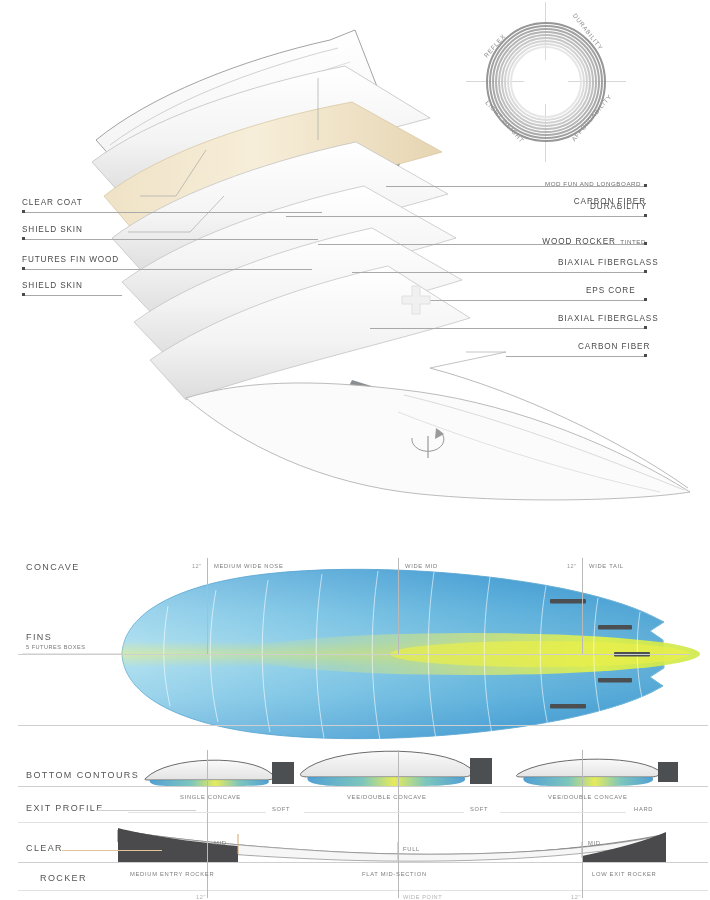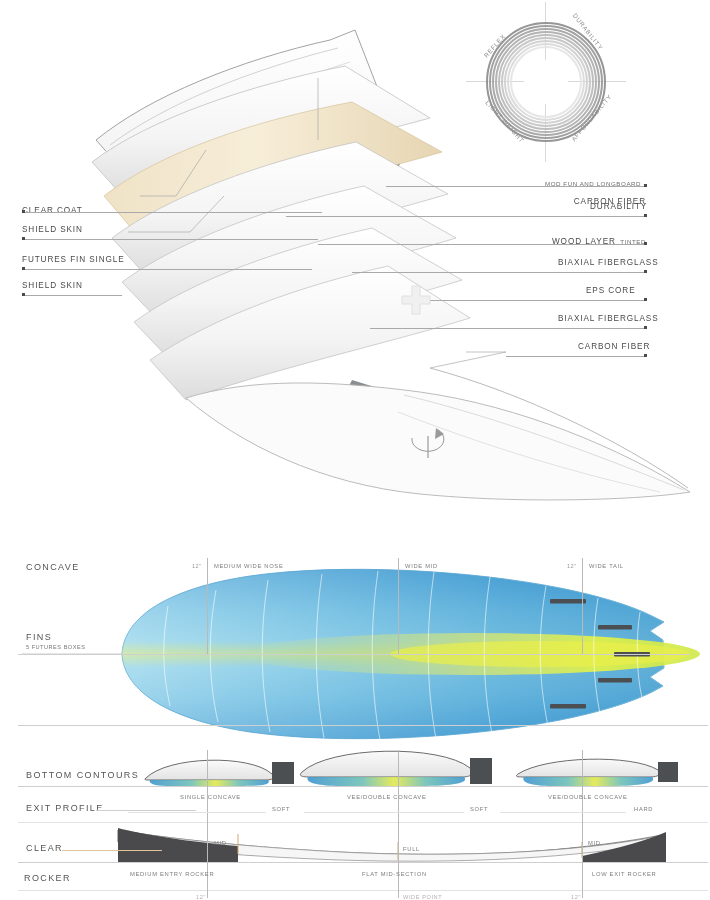--- a/index.html
+++ b/index.html
@@ -138,49 +138,49 @@
           <div class="ring" style="width: 78px; height: 78px; border: 2.2px solid rgb(220, 220, 220);"></div>
           <div class="ring" style="width: 72px; height: 72px; border: 2.2px solid rgb(230, 230, 230);"></div>
           <div class="ring" style="width: 44px; height: 44px; background: rgb(255, 255, 255); border: none;"></div>
         </div>
       <div class="radial-label rl-reflex">REFLEX</div>
       <div class="radial-label rl-dura">DURABILITY</div>
       <div class="radial-label rl-afford">AFFORDABILITY</div>
       <div class="radial-label rl-light">LIGHT WEIGHT</div>
     </div>
 
-    <div class="lbl" style="left:22px; top:206px;">CLEAR COAT</div>
+    <div class="lbl" style="left:22px; top:198px;">CLEAR COAT</div>
     <div class="leader" style="left:22px; top:212px; width:300px;"></div>
     <div class="leader-dot" style="left:22px; top:210px;"></div>
 
     <div class="lbl" style="left:22px; top:225px;">SHIELD SKIN</div>
     <div class="leader" style="left:22px; top:239px; width:296px;"></div>
     <div class="leader-dot" style="left:22px; top:237px;"></div>
 
-    <div class="lbl" style="left:22px; top:255px;">FUTURES FIN SINGLE</div>
+    <div class="lbl" style="left:22px; top:255px;">FUTURES FIN WOOD</div>
     <div class="leader" style="left:22px; top:269px; width:290px;"></div>
     <div class="leader-dot" style="left:22px; top:267px;"></div>
 
     <div class="lbl" style="left:22px; top:281px;">SHIELD SKIN</div>
     <div class="leader" style="left:22px; top:295px; width:100px;"></div>
     <div class="leader-dot" style="left:22px; top:293px;"></div>
 
     <div style="position:absolute; left:490px; top:172px; width:156px; text-align:right;">
       <span class="lbl-small">MOD FUN AND LONGBOARD -</span>
       <span class="lbl" style="position:static;">CARBON FIBER</span>
     </div>
     <div class="leader" style="left:386px; top:186px; width:260px;"></div>
     <div class="leader-dot" style="left:644px; top:184px;"></div>
 
     <div class="lbl" style="left:590px; top:202px;">DURABILITY</div>
     <div class="leader" style="left:286px; top:216px; width:360px;"></div>
     <div class="leader-dot" style="left:644px; top:214px;"></div>
 
     <div style="position:absolute; left:500px; top:230px; width:146px; text-align:right;">
-      <span class="lbl" style="position:static;">WOOD LAYER</span>
+      <span class="lbl" style="position:static;">WOOD ROCKER</span>
       <span class="lbl-small">TINTED</span>
     </div>
     <div class="leader" style="left:318px; top:244px; width:328px;"></div>
     <div class="leader-dot" style="left:644px; top:242px;"></div>
 
     <div class="lbl" style="left:558px; top:258px;">BIAXIAL FIBERGLASS</div>
     <div class="leader" style="left:352px; top:272px; width:294px;"></div>
     <div class="leader-dot" style="left:644px; top:270px;"></div>
 
     <div class="lbl" style="left:586px; top:286px;">EPS CORE</div>
@@ -336,21 +336,21 @@
     <div class="cap" style="left:405px; top:33px;">WIDE MID</div>
     <div class="tick-txt" style="left:567px; top:33px;">12"</div>
     <div class="cap" style="left:589px; top:33px;">WIDE TAIL</div>
 
     <div class="row-label" style="left:26px; top:32px;">CONCAVE</div>
     <div class="row-label" style="left:26px; top:102px;">FINS</div>
     <div class="row-sub" style="left:26px; top:114px;">5 FUTURES BOXES</div>
     <div class="row-label" style="left:26px; top:240px;">BOTTOM  CONTOURS</div>
     <div class="row-label" style="left:26px; top:273px;">EXIT PROFILE</div>
     <div class="row-label" style="left:26px; top:313px;">CLEAR</div>
-    <div class="row-label" style="left:24px; top:343px;text-align:center;">ROCKER</div>
+    <div class="row-label" style="left:40px; top:343px;text-align:center;">ROCKER</div>
 
     <div class="leader" style="left:96px; top:280px; width:100px; background:#cfcfcf;"></div>
     <div class="leader" style="left:62px; top:320px; width:100px; background:#e2c49a;"></div>
 
     <div class="cap" style="left:180px; top:264px;">SINGLE CONCAVE</div>
     <div class="cap" style="left:347px; top:264px;">VEE/DOUBLE CONCAVE</div>
     <div class="cap" style="left:548px; top:264px;">VEE/DOUBLE CONCAVE</div>
 
     <div class="hr-light" style="left:128px; top:282px; width:138px;"></div>
     <div class="cap" style="left:272px; top:276px;">SOFT</div>

